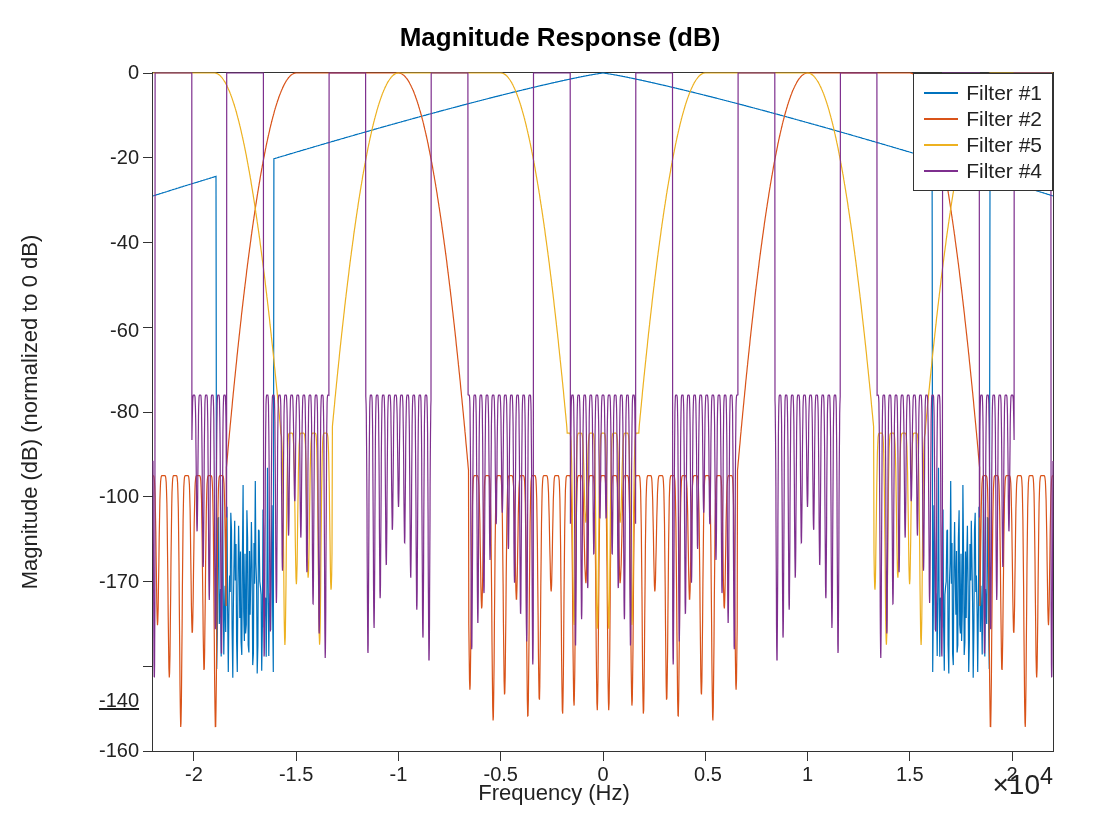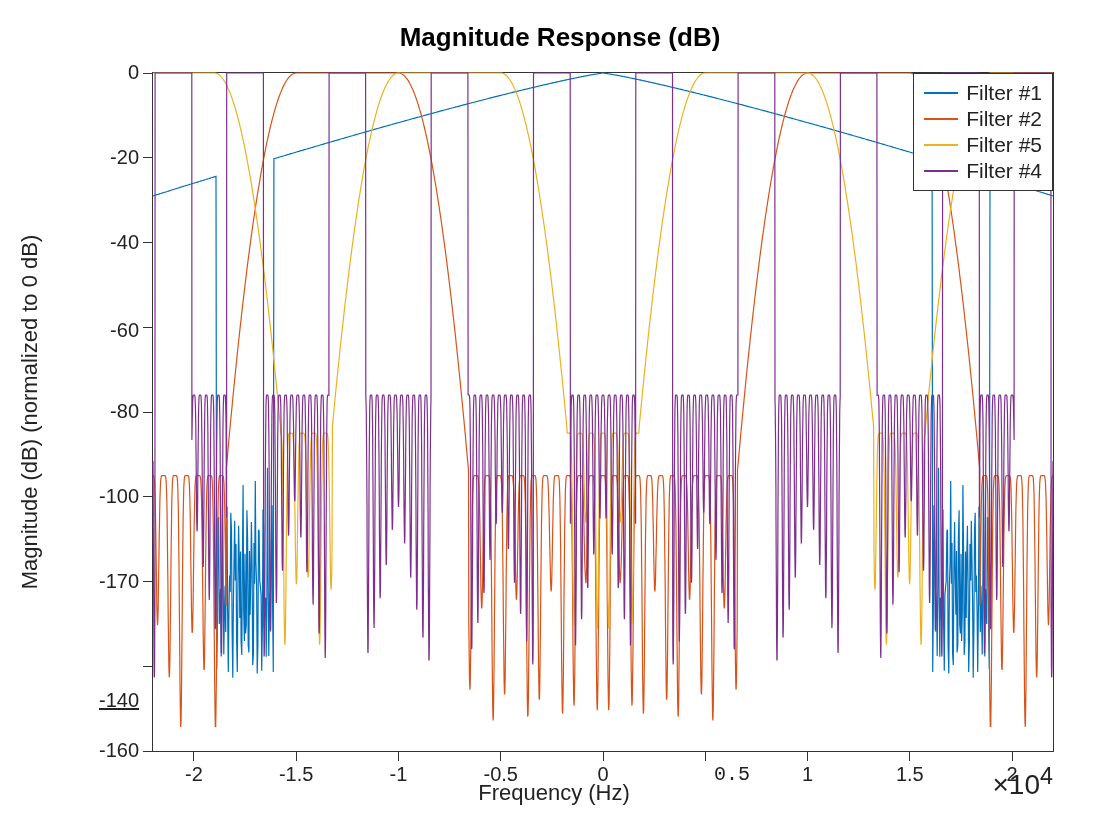--- a/index.html
+++ b/index.html
@@ -76,21 +76,21 @@
       <div class="xticklabel" style="left: 40.9091px;">-2</div>
       <div class="xtick" style="left: 142.682px;"></div>
       <div class="xticklabel" style="left: 143.182px;">-1.5</div>
       <div class="xtick" style="left: 244.955px;"></div>
       <div class="xticklabel" style="left: 245.455px;">-1</div>
       <div class="xtick" style="left: 347.227px;"></div>
       <div class="xticklabel" style="left: 347.727px;">-0.5</div>
       <div class="xtick" style="left: 449.5px;"></div>
       <div class="xticklabel" style="left: 450px;">0</div>
       <div class="xtick" style="left: 551.773px;"></div>
-      <div class="xticklabel" style="left: 579px; font-family: Liberation Mono, monospace;">0.5</div>
+      <div class="xticklabel" style="left: 555px;">0.5</div>
       <div class="xtick" style="left: 654.045px;"></div>
       <div class="xticklabel" style="left: 654.545px;">1</div>
       <div class="xtick" style="left: 756.318px;"></div>
       <div class="xticklabel" style="left: 756.818px;">1.5</div>
       <div class="xtick" style="left: 858.591px;"></div>
       <div class="xticklabel" style="left: 859.091px;">2</div>
     </div>
 
   <div class="xlabel">Frequency (Hz)</div>
 </div>

